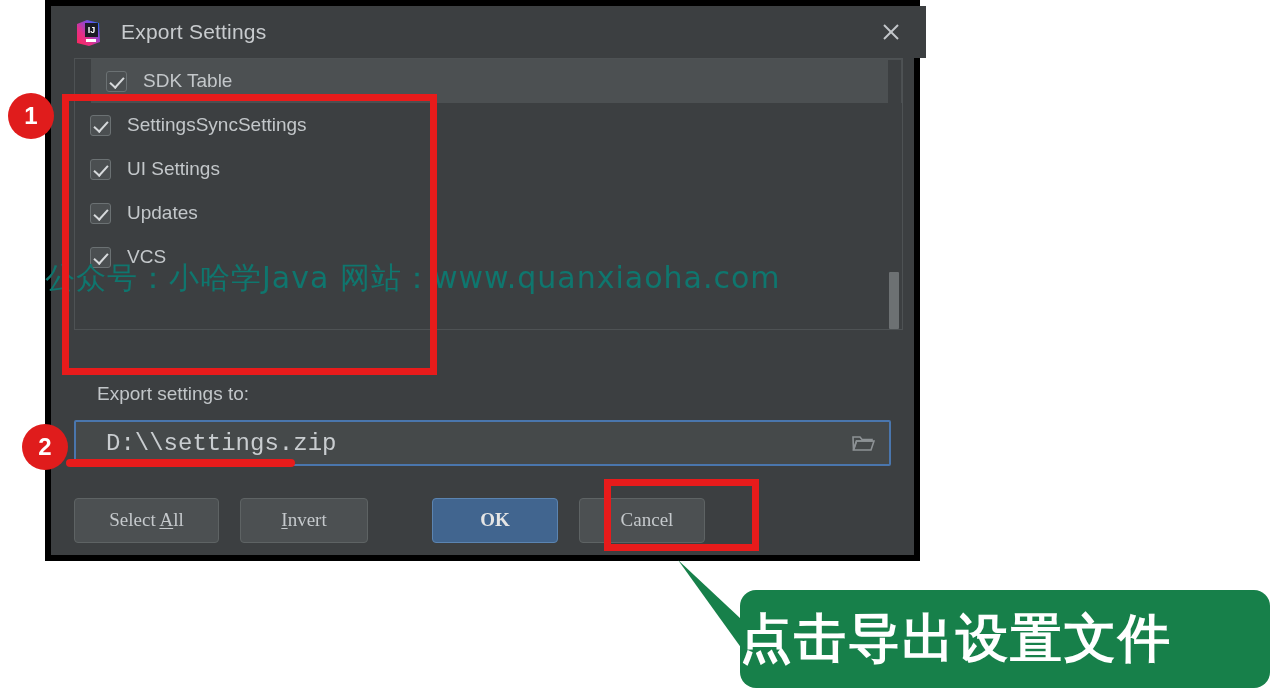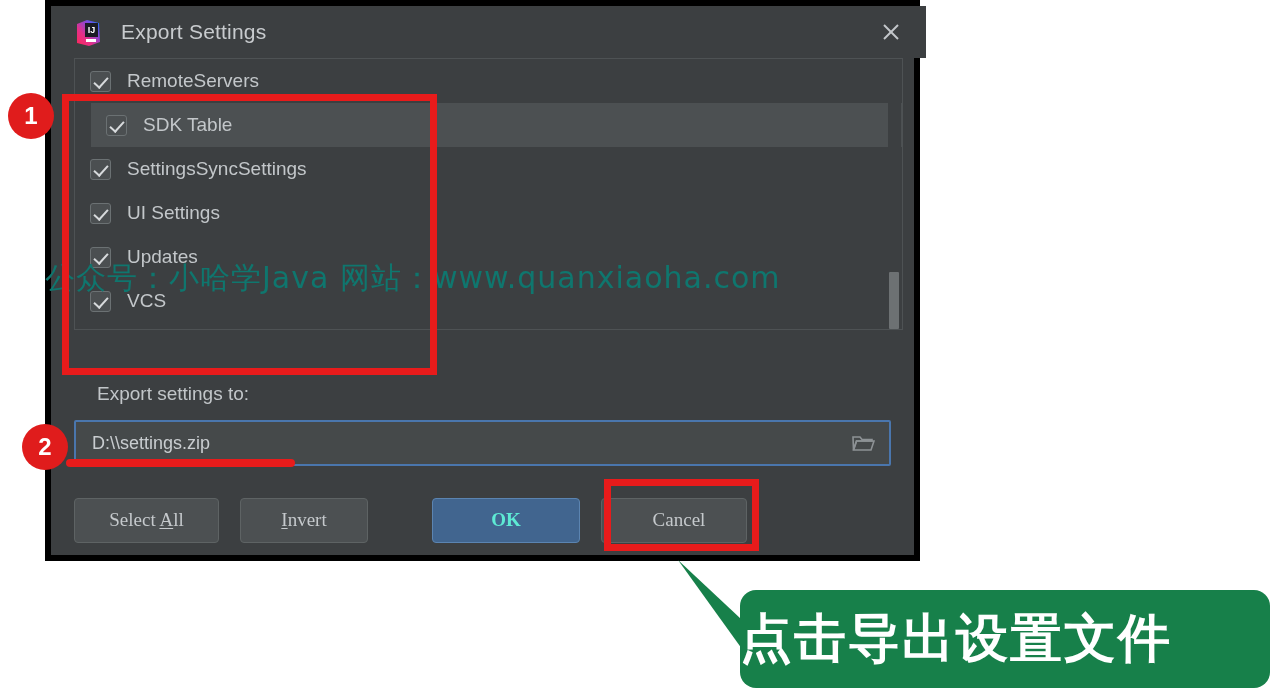--- a/index.html
+++ b/index.html
@@ -83,41 +83,41 @@
     position: absolute; left: 23px; top: 377px;
     font-size: 19px; color: #c2c6c9; margin-left: 23px;
   }
   .path-field {
     position: absolute; left: 23px; top: 414px;
     width: 817px; height: 46px;
     background: #45494a; border: 2px solid #4a76ad; border-radius: 2px;
     display: flex; align-items: center;
   }
   .path-value {
-    margin-left: 16px; font-size: 18px; color: #c9cdd0; flex: 1 1 auto;
+    margin-left: 30px; font-size: 24px; color: #c9cdd0; flex: 1 1 auto; font-family: Liberation Mono, monospace;
   }
   .folder-icon { margin-right: 14px; width: 24px; height: 20px; cursor: pointer; }
 
   
   .btnrow {
     position: absolute; left: 23px; top: 490px; width: 829px; height: 48px;
     display: flex; align-items: center; gap: 21px; font-family: Liberation Serif, serif;
   }
   .btn {
     height: 45px; border-radius: 4px; background: #4c5052;
     border: 1px solid #5e6364; color: #c5c9cc; font-size: 19px;
     display: flex; align-items: center; justify-content: center;
     cursor: pointer; padding: 0 18px; white-space: nowrap;
   }
   .btn u { text-decoration: underline; text-underline-offset: 2px; }
   .btn.w-sa { width: 145px; }
   .btn.w-sn { width: 168px; }
   .btn.w-inv { width: 128px; }
-  .btn.w-ok { width: 148px; background: #41658f; border-color: #5b84b1; color: #5eead4; font-weight: bold; }
-  .btn.w-cancel { width: 146px; padding-left: 28px; }
+  .btn.w-ok { width: 126px; background: #41658f; border-color: #5b84b1; color: #e5e5e5; font-weight: bold; }
+  .btn.w-cancel { width: 126px; padding-left: 28px; }
   .btn-gap-ok { margin-left: 43px; }
 
   
   .watermark {
     position: absolute; left: 45px; top: 258px;
     font-family: "DejaVu Sans", sans-serif;
     font-size: 30px; color: #0f766e; white-space: nowrap;
     letter-spacing: 1px; pointer-events: none;
   }
 
@@ -185,24 +185,20 @@
           <line x1="8" y1="8" x2="22" y2="22" stroke="#c3c7ca" stroke-width="2"></line>
           <line x1="22" y1="8" x2="8" y2="22" stroke="#c3c7ca" stroke-width="2"></line>
         </svg>
       </span>
     </div>
 
     <div class="prompt">Please check the settings to export:</div>
 
     <div class="list-wrap">
       <div class="list-inner">
-        <div class="row">
-          <span class="cb"></span>
-          <span class="row-label">RemoteServers</span>
-        </div>
         <div class="row alt">
           <span class="cb"></span>
           <span class="row-label">SDK Table</span>
         </div>
         <div class="row">
           <span class="cb"></span>
           <span class="row-label">SettingsSyncSettings</span>
         </div>
         <div class="row">
           <span class="cb"></span>

